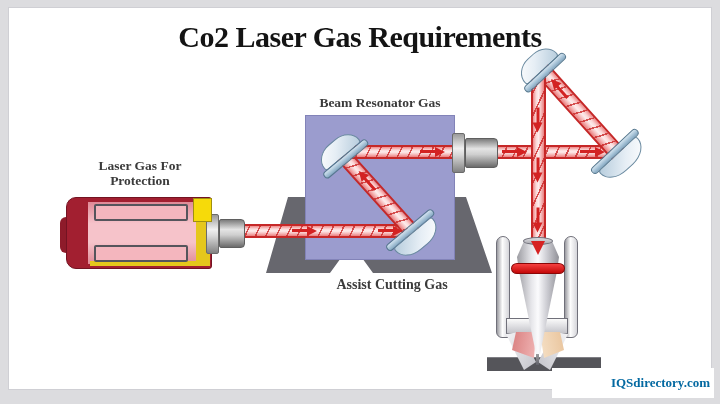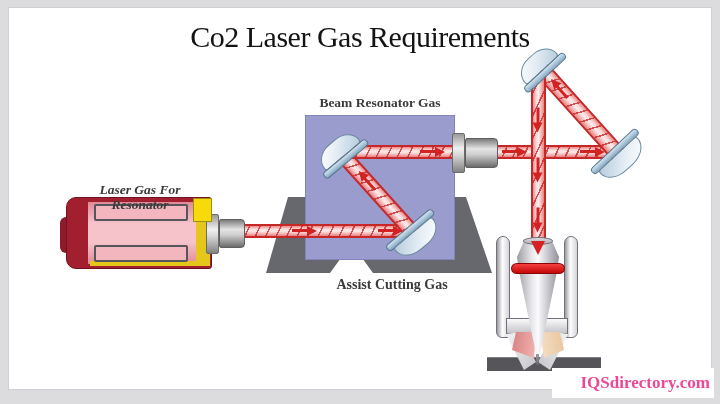--- a/index.html
+++ b/index.html
@@ -9,32 +9,32 @@
     font-family:"Liberation Serif", serif;
   }
   .canvas{
     position:absolute;left:8px;top:7px;width:704px;height:383px;
     background:#ffffff;border:1px solid #cfcfd4;box-sizing:border-box;
   }
   .abs{position:absolute;box-sizing:border-box;}
   
   .title{
     left:100px;top:20px;width:520px;text-align:center;
-    font-size:30px;font-weight:normal;color:#141414;letter-spacing:-0.5px;
+    font-size:30px;font-weight:bold;color:#141414;letter-spacing:-0.5px;
     z-index:9;
   }
   .lbl{
     font-size:13.5px;font-weight:bold;color:#3b3b3b;text-align:center;
     line-height:15px;z-index:9;
   }
   .watermark-patch{
     left:552px;top:368px;width:162px;height:30px;background:#ffffff;z-index:10;
     display:flex;align-items:center;justify-content:flex-end;padding-right:4px;
   }
-  .watermark{font-size:17px;font-weight:bold;color:#ec4899;}
+  .watermark{font-size:13px;font-weight:bold;color:#0369a1;}
   
   .stand{
     left:260px;top:195px;width:236px;height:80px;background:#67676e;z-index:1;
     clip-path:polygon(28px 2px,206px 2px,232px 78px,113px 78px,97px 56px,86px 56px,70px 78px,6px 78px);
   }
   .gasbox{
     left:305px;top:115px;width:150px;height:145px;
     background:#9b9cce;border:1px solid #8283b8;z-index:2;
   }
   
@@ -208,22 +208,22 @@
 <div class="abs crossbar"></div>
 <div class="abs finger finger-left"></div>
 <div class="abs finger finger-right"></div>
 <div class="abs wedge-left"></div>
 <div class="abs wedge-right"></div>
 <div class="abs needle"></div>
 <div class="abs cone"></div>
 <div class="abs cone-cap"></div>
 <div class="abs focus-ring"></div>
 
-<div class="abs lbl" style="left:72px;top:182px;width:136px;font-style:italic;">
+<div class="abs lbl" style="left:72px;top:158px;width:136px;">
   <span>Laser Gas For</span><br>
-  <span>Resonator</span>
+  <span>Protection</span>
 </div>
 <div class="abs lbl" style="left:280px;top:95px;width:200px;">Beam Resonator Gas</div>
 <div class="abs lbl" style="left:292px;top:277px;width:200px;font-size:14px;">Assist Cutting Gas</div>
 
 <div class="abs watermark-patch">
   <span class="watermark">IQSdirectory.com</span>
 </div>
 
 </body></html>

